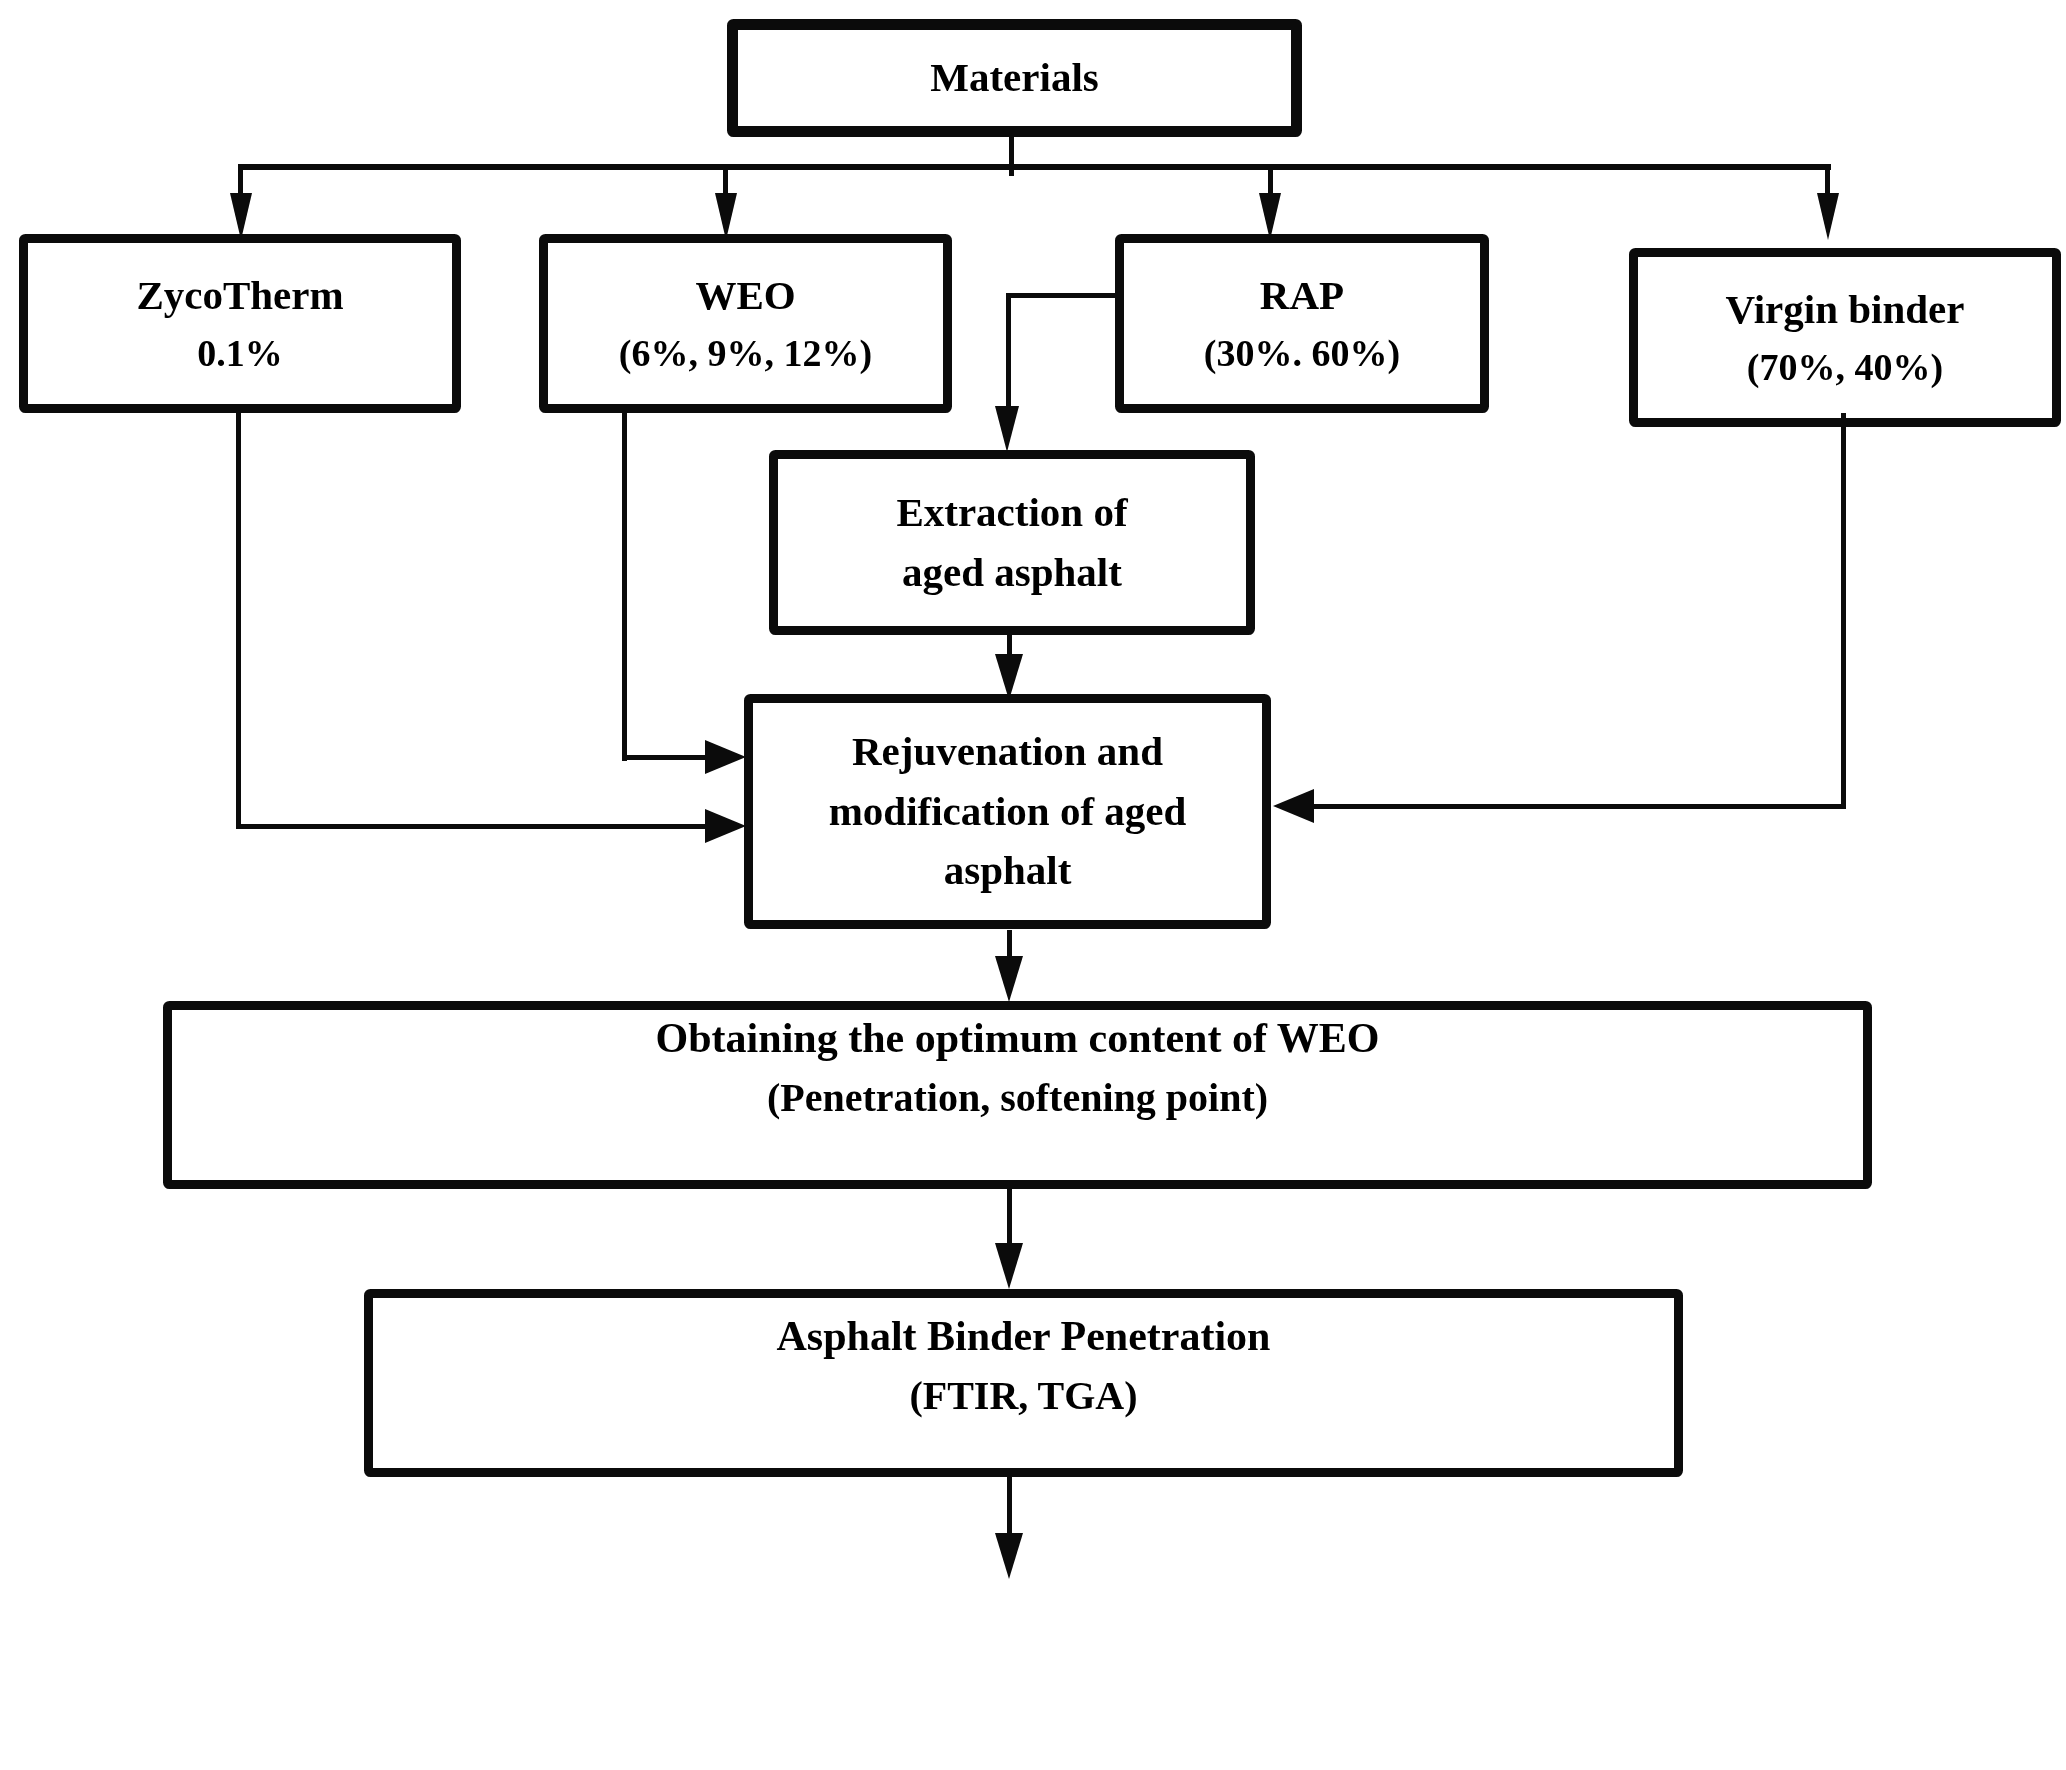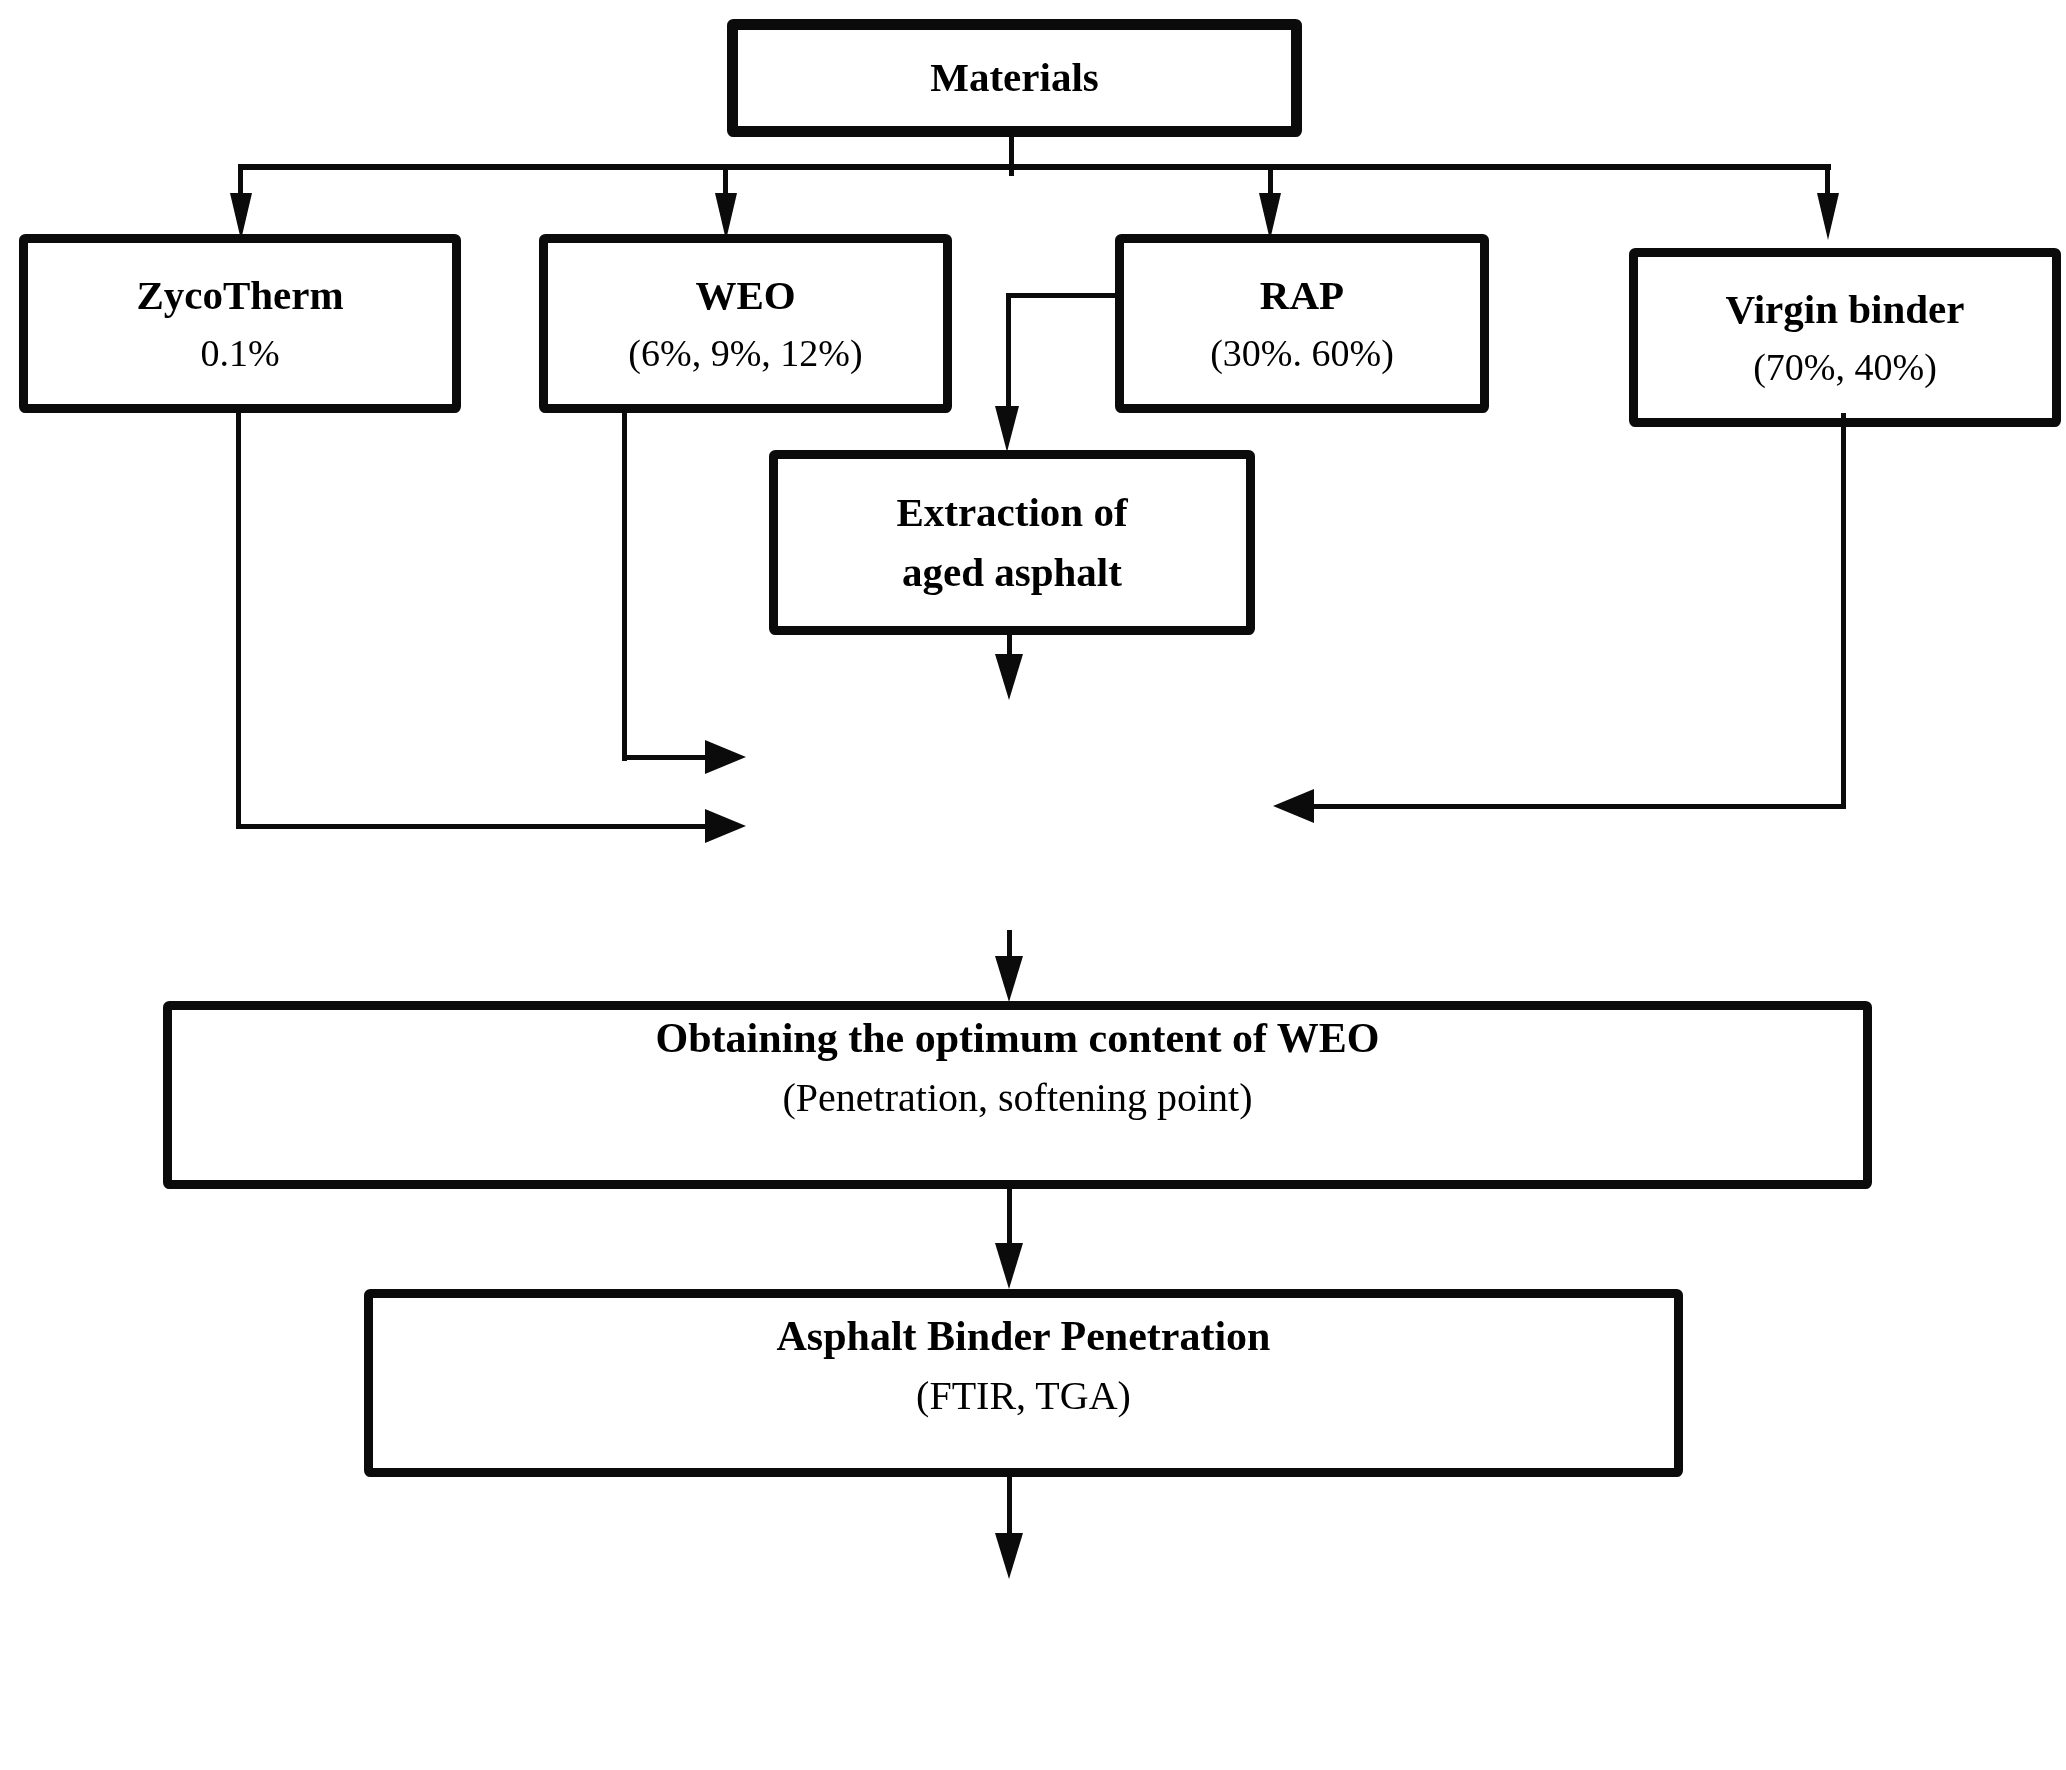--- a/index.html
+++ b/index.html
@@ -18,21 +18,21 @@
     border-radius:6.4px;
     background:#ffffff;
     display:flex;
     flex-direction:column;
     justify-content:center;
     align-items:center;
     text-align:center;
   }
   .box-title{font-weight:bold;font-size:41px;line-height:1.45;}
   .box-title.big{font-size:42px;}
-  .box-sub{font-weight:normal;font-size:38px;line-height:1.45;}
+  .box-sub{font-weight:bold;font-size:38px;line-height:1.45;}
   .box-sub.big{font-size:40px;}
   sub.msub{font-size:0.62em;vertical-align:-0.22em;}
   .line{position:absolute;background:#0b0b0b;}
   .head{position:absolute;width:0;height:0;}
   .head-down-thin{border-left:11px solid transparent;border-right:11px solid transparent;border-top:47px solid #0b0b0b;}
   .head-down{border-left:14.7px solid transparent;border-right:14.7px solid transparent;border-top:46px solid #0b0b0b;}
   .head-down-mid{border-left:12.8px solid transparent;border-right:12.8px solid transparent;border-top:46px solid #0b0b0b;}
   .head-right{border-top:17px solid transparent;border-bottom:17px solid transparent;border-left:41px solid #0b0b0b;}
   .head-left{border-top:17px solid transparent;border-bottom:17px solid transparent;border-right:41px solid #0b0b0b;}
 </style>
@@ -63,20 +63,25 @@
   <div class="box" style="left:1629px;top:248px;width:432px;height:179px;">
     <div class="box-title">Virgin binder</div>
     <div class="box-sub">(70%, 40%)</div>
   </div>
 
   <div class="box" style="left:769px;top:450px;width:486px;height:185px;">
     <div class="box-title">Extraction of</div>
     <div class="box-title">aged asphalt</div>
   </div>
 
+  <div class="box" style="left:744px;top:694px;width:527px;height:235px;border-width:9.6px;">
+    <div class="box-title">Rejuvenation and</div>
+    <div class="box-title">modification of aged</div>
+    <div class="box-title">asphalt</div>
+  </div>
 
   <div class="box" style="left:163px;top:1001px;width:1709px;height:188px;padding-bottom:55px;">
     <div class="box-title big">Obtaining the optimum content of WEO</div>
     <div class="box-sub big">(Penetration, softening point)</div>
   </div>
 
   <div class="box" style="left:364px;top:1289px;width:1319px;height:188px;padding-bottom:35px;">
     <div class="box-title big">Asphalt Binder Penetration</div>
     <div class="box-sub big">(FTIR, TGA)</div>
   </div>

